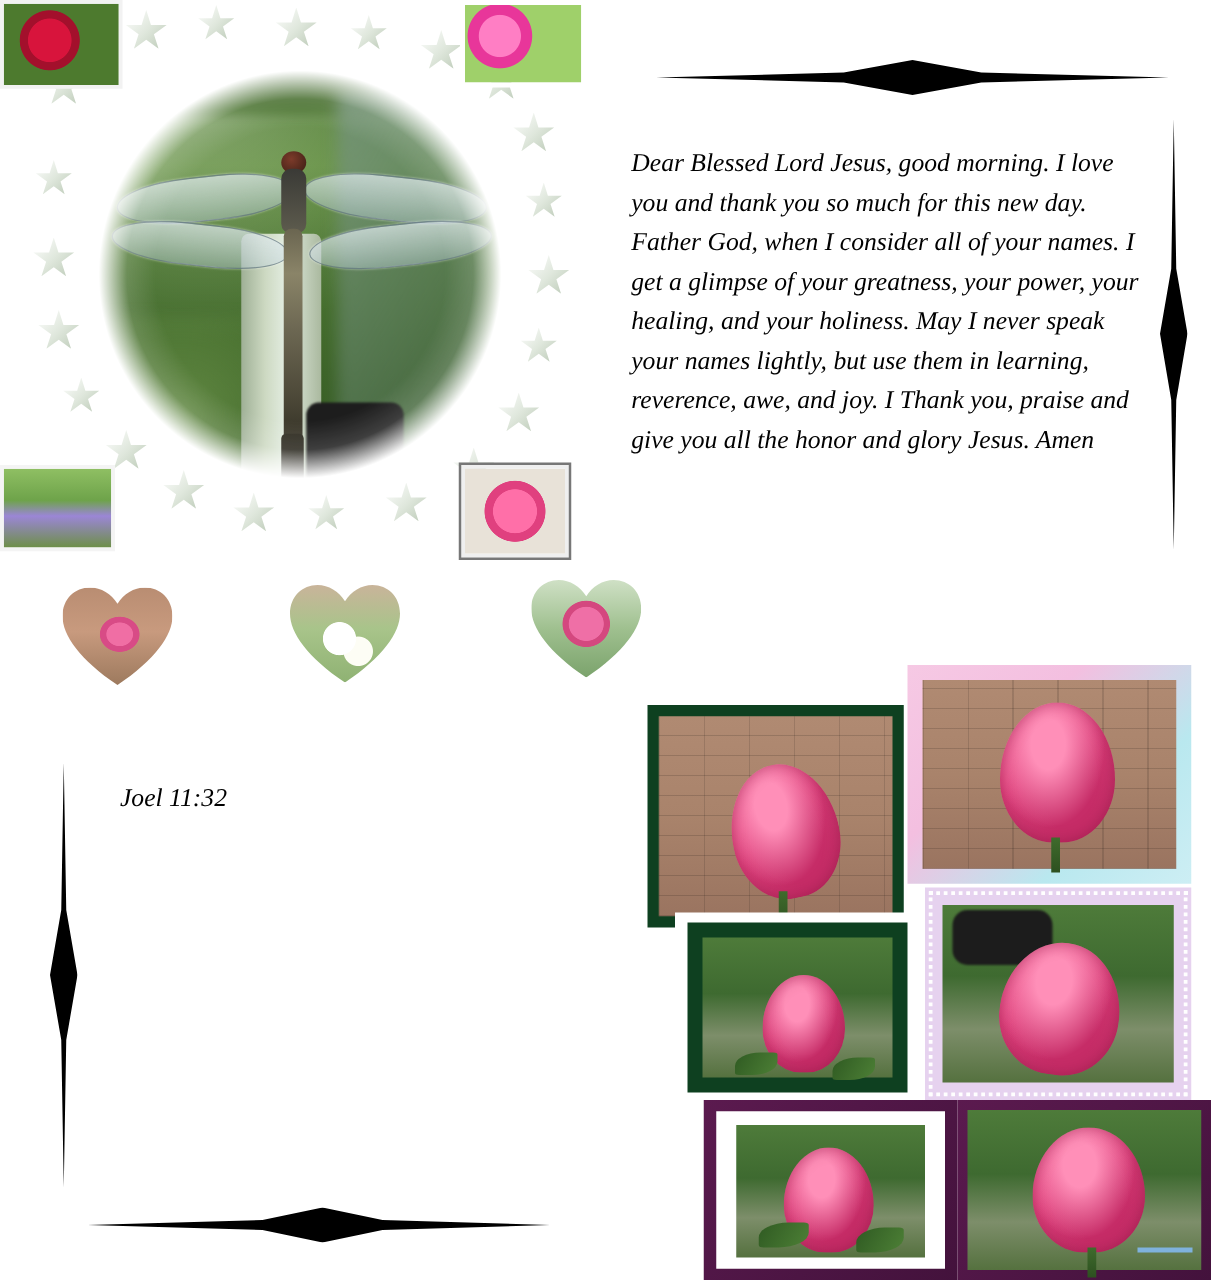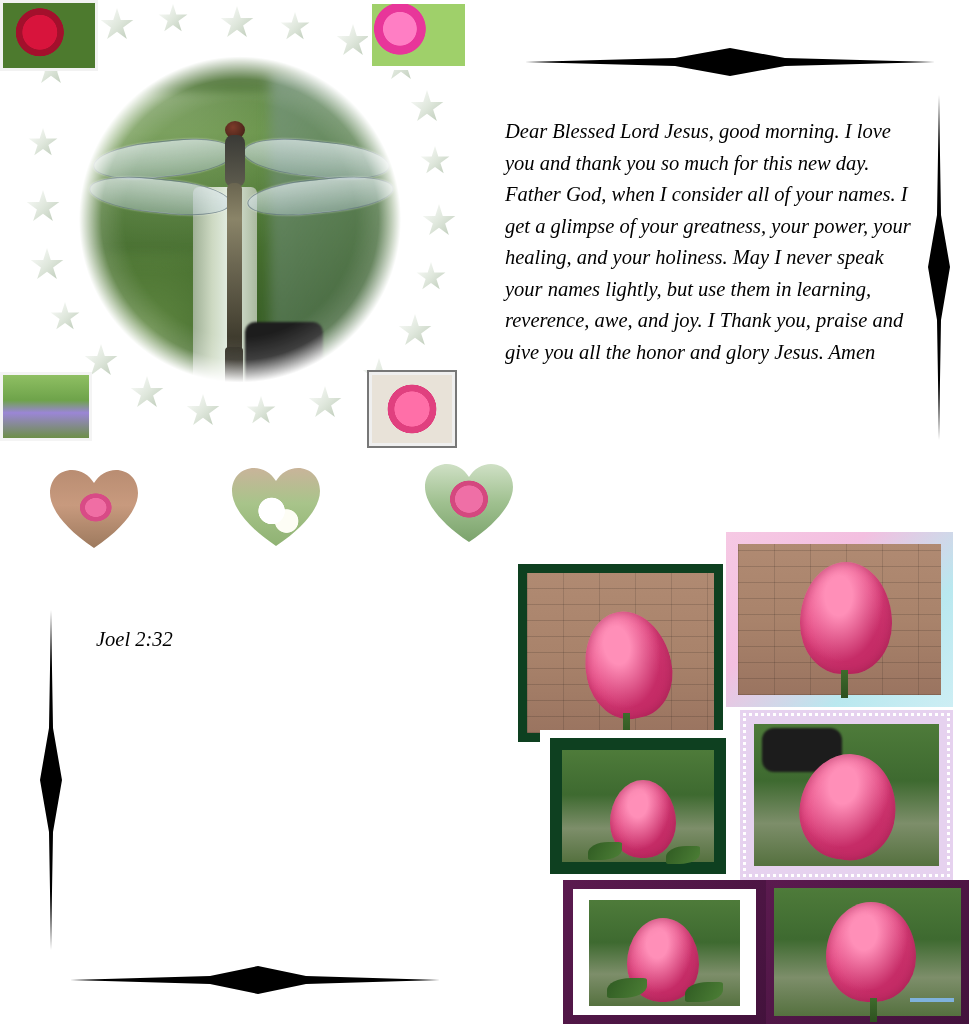--- a/index.html
+++ b/index.html
@@ -343,21 +343,21 @@
   <div class="heart-shape"></div>
 </div>
 
 <div class="abs" id="left-vrule">
   <svg class="v-diamond" viewBox="0 0 22 340" preserveAspectRatio="none">
     <polygon points="11,0 13,118 22,170 13,222 11,340 9,222 0,170 9,118" fill="#000000"></polygon>
   </svg>
 </div>
 
 <div class="abs" id="scripture-text">
-  <div id="scripture-ref">Joel 2:32</div>
+  <div id="scripture-ref">Joel 11:32</div>
 </div>
 
 <div class="abs" id="rose-gallery">
 
   <div class="rose-card" id="rose-card-1">
     <div class="rose-inner brickbg">
       <div class="bloom"></div>
       <div class="stem" style="left:96px; top:140px; height:30px;"></div>
     </div>
   </div>

